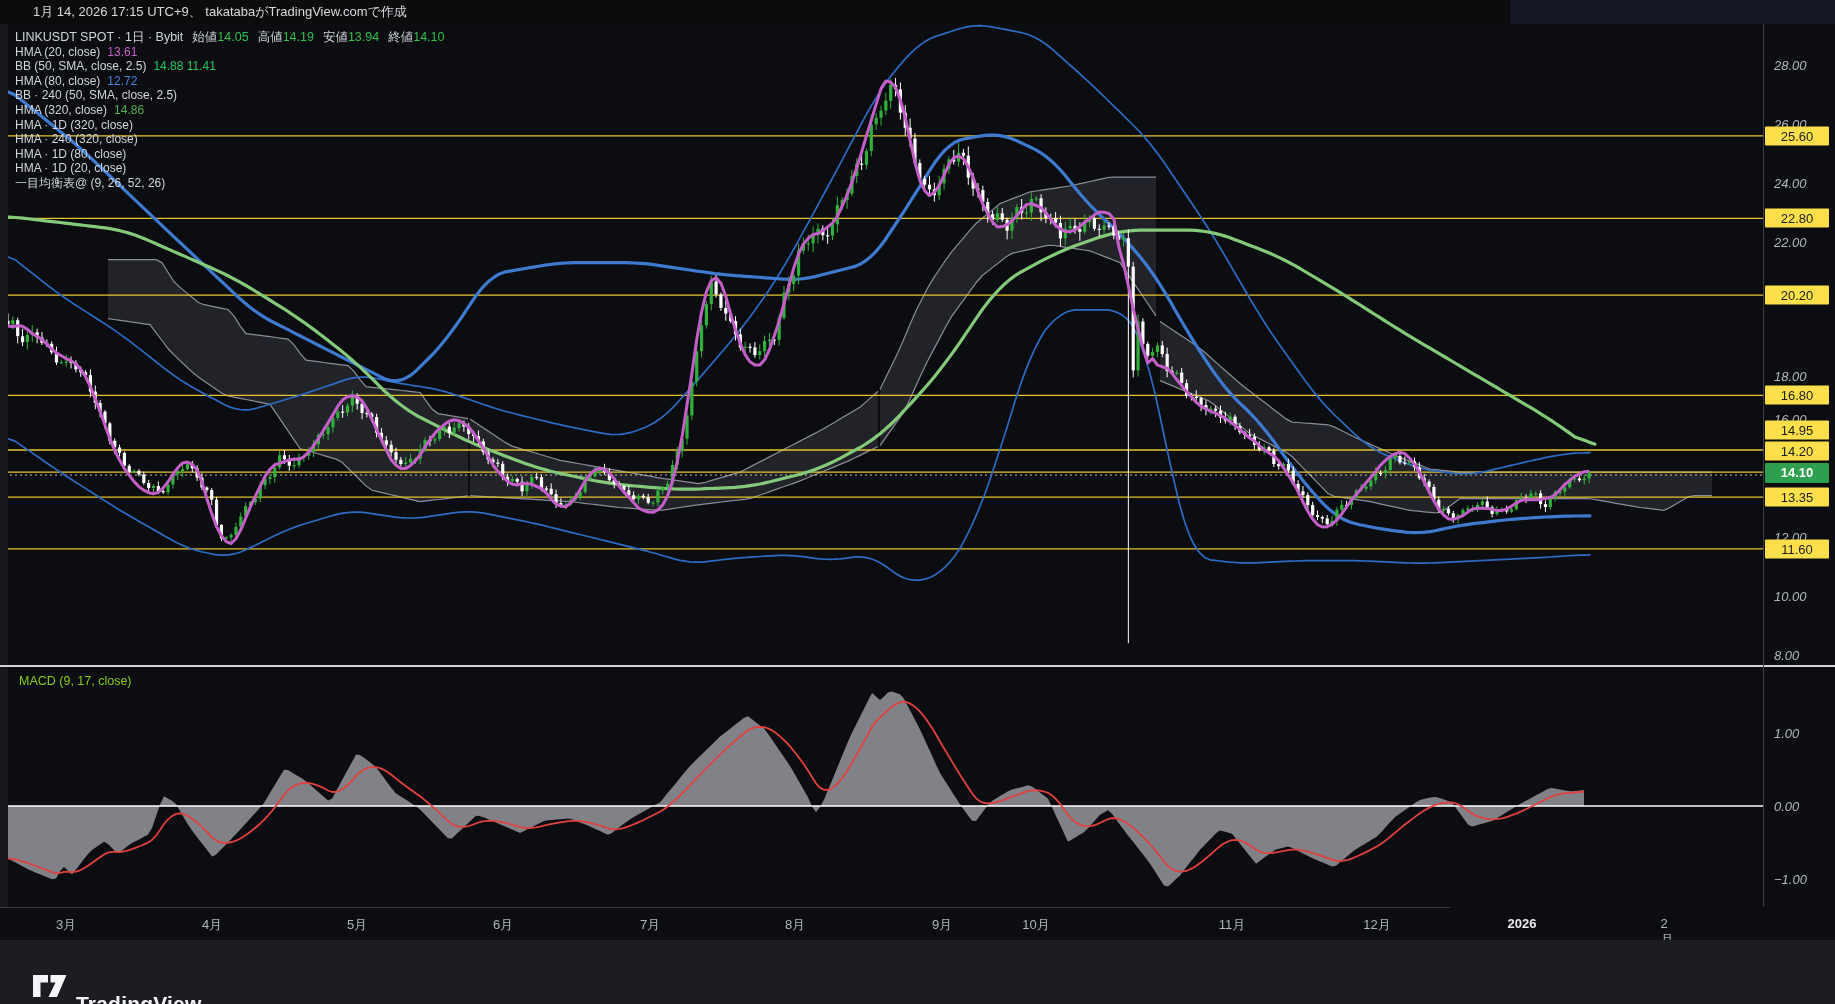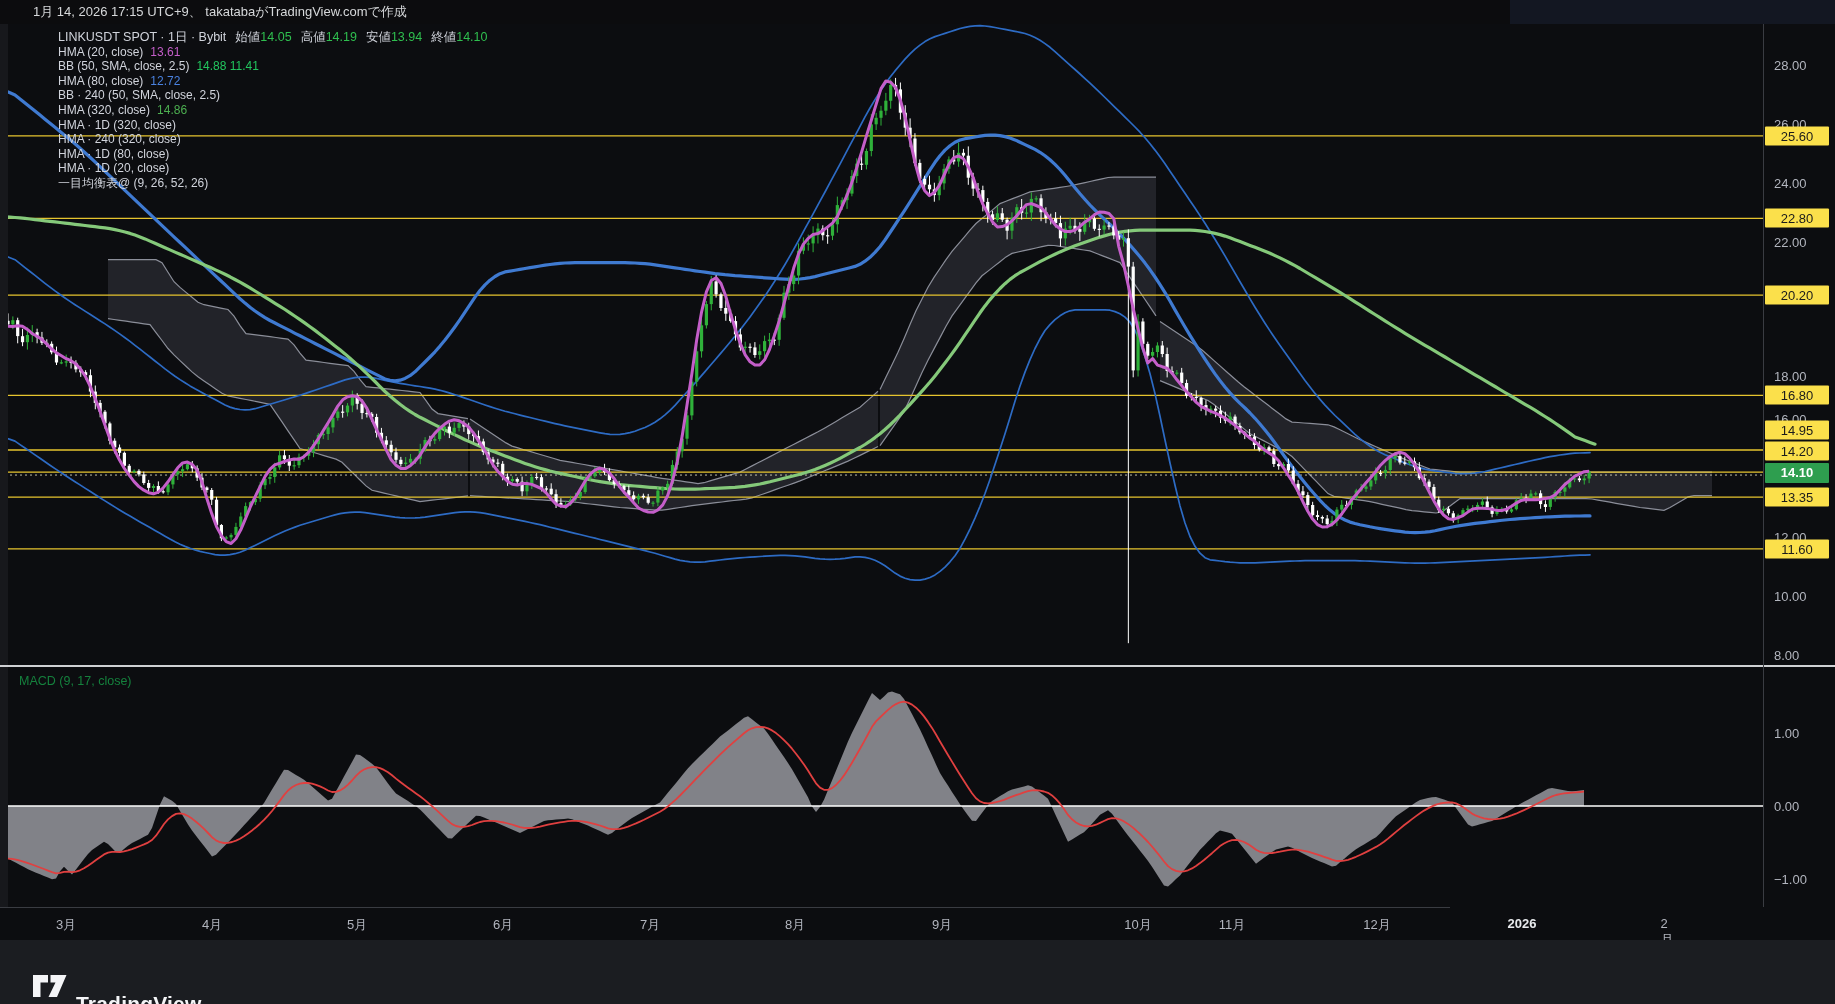--- a/index.html
+++ b/index.html
@@ -6,34 +6,34 @@
   #app{position:relative;width:1835px;height:1004px;background:#131722;overflow:hidden;
        font-family:"Liberation Sans",sans-serif;}
   #topbar{position:absolute;left:0;top:0;width:1510px;height:24px;background:#0c0c0e;color:#d6d8da;
           font-size:13px;line-height:24px;padding-left:33px;box-sizing:border-box;}
   #chartArea{position:absolute;left:0;top:24px;width:1835px;height:916px;background:#0c0d10;}
   #leftstrip{position:absolute;left:0;top:0;width:8px;height:883px;background:#17181c;}
   #watermark{position:absolute;left:0;top:228px;width:1763px;text-align:center;pointer-events:none;}
   #wmTitle{font-size:64px;font-weight:bold;color:rgba(125,130,142,0.26);letter-spacing:2px;}
   #wmSub{font-size:30px;font-weight:bold;color:rgba(125,130,142,0.18);margin-top:4px;}
   #legend{position:absolute;left:15px;top:6px;color:#d1d4dc;font-size:12px;}
-  .lgRow{height:14.6px;line-height:14.6px;white-space:nowrap;margin-left:43px;}
+  .lgRow{height:14.6px;line-height:14.6px;white-space:nowrap;}
   .lgTitle{font-size:12.5px;}
   .lgVal{margin-left:7px;}
   .ohlcLbl{color:#d1d4dc;margin-left:9px;}
   .ohlcVal{color:#2fbf4f;}
   #svgChart{position:absolute;left:0;top:0;}
   #priceAxis{position:absolute;left:1763px;top:0;width:72px;height:883px;border-left:1px solid #3a3c42;}
-  .tickLabel{position:absolute;left:10px;color:#b2b5be;font-size:13px;transform:translateY(-50%);}
+  .tickLabel{position:absolute;left:10px;color:#b2b5be;font-size:13px;transform:translateY(-50%);font-style:italic;}
   .yellowLabel{position:absolute;left:1px;width:64px;height:19px;background:#fbe04b;color:#1b1b1b;
                font-size:13px;line-height:19px;text-align:center;transform:translateY(-50%);border-radius:1px;}
   .greenLabel{position:absolute;left:1px;width:64px;height:20px;background:#2e9e4f;color:#ffffff;
               font-size:13px;font-weight:bold;line-height:20px;text-align:center;transform:translateY(-50%);border-radius:1px;}
   #divider{position:absolute;left:0;top:641px;width:1835px;height:2px;background:#cfd1d4;}
-  #macdLabel{position:absolute;left:19px;top:650px;color:#15803d;font-size:12.5px;}
+  #macdLabel{position:absolute;left:19px;top:650px;color:#84cc16;font-size:12.5px;}
   #timeAxis{position:absolute;left:0;top:883px;width:1450px;height:33px;border-top:1px solid #3a3c42;background:#0c0d10;}
   .timeLabel{position:absolute;top:8px;color:#b2b5be;font-size:13px;transform:translateX(-50%);}
   .timeLabel.year{color:#e8eaed;font-weight:bold;}
   #bottombar{position:absolute;left:0;top:940px;width:1835px;height:64px;background:#1b1d21;}
   #tvlogo{position:absolute;left:33px;top:16px;display:flex;align-items:center;cursor:pointer;}
   #tvlogoText{color:#f4f5f7;font-size:21px;font-weight:bold;margin-left:9px;letter-spacing:0.2px;margin-top:36px;}
 </style>
 </head>
 <body>
 
@@ -791,21 +791,21 @@
         <div class="greenLabel" style="top: 449px;">14.10</div>
       </div>
     <div id="timeAxis">
         <div class="timeLabel" style="left: 66px;">3月</div>
         <div class="timeLabel" style="left: 212px;">4月</div>
         <div class="timeLabel" style="left: 357px;">5月</div>
         <div class="timeLabel" style="left: 503px;">6月</div>
         <div class="timeLabel" style="left: 650px;">7月</div>
         <div class="timeLabel" style="left: 795px;">8月</div>
         <div class="timeLabel" style="left: 942px;">9月</div>
-        <div class="timeLabel" style="left: 1138px;">10月</div>
+        <div class="timeLabel" style="left: 1036px;">10月</div>
         <div class="timeLabel" style="left: 1232px;">11月</div>
         <div class="timeLabel" style="left: 1377px;">12月</div>
         <div class="timeLabel year" style="left: 1522px;">2026</div>
         <div class="timeLabel" style="left: 1667px;">2月</div>
       </div>
   </div>
 
   <div id="bottombar">
     <div id="tvlogo">
       <svg width="34" height="22" viewBox="0 0 34 22">

